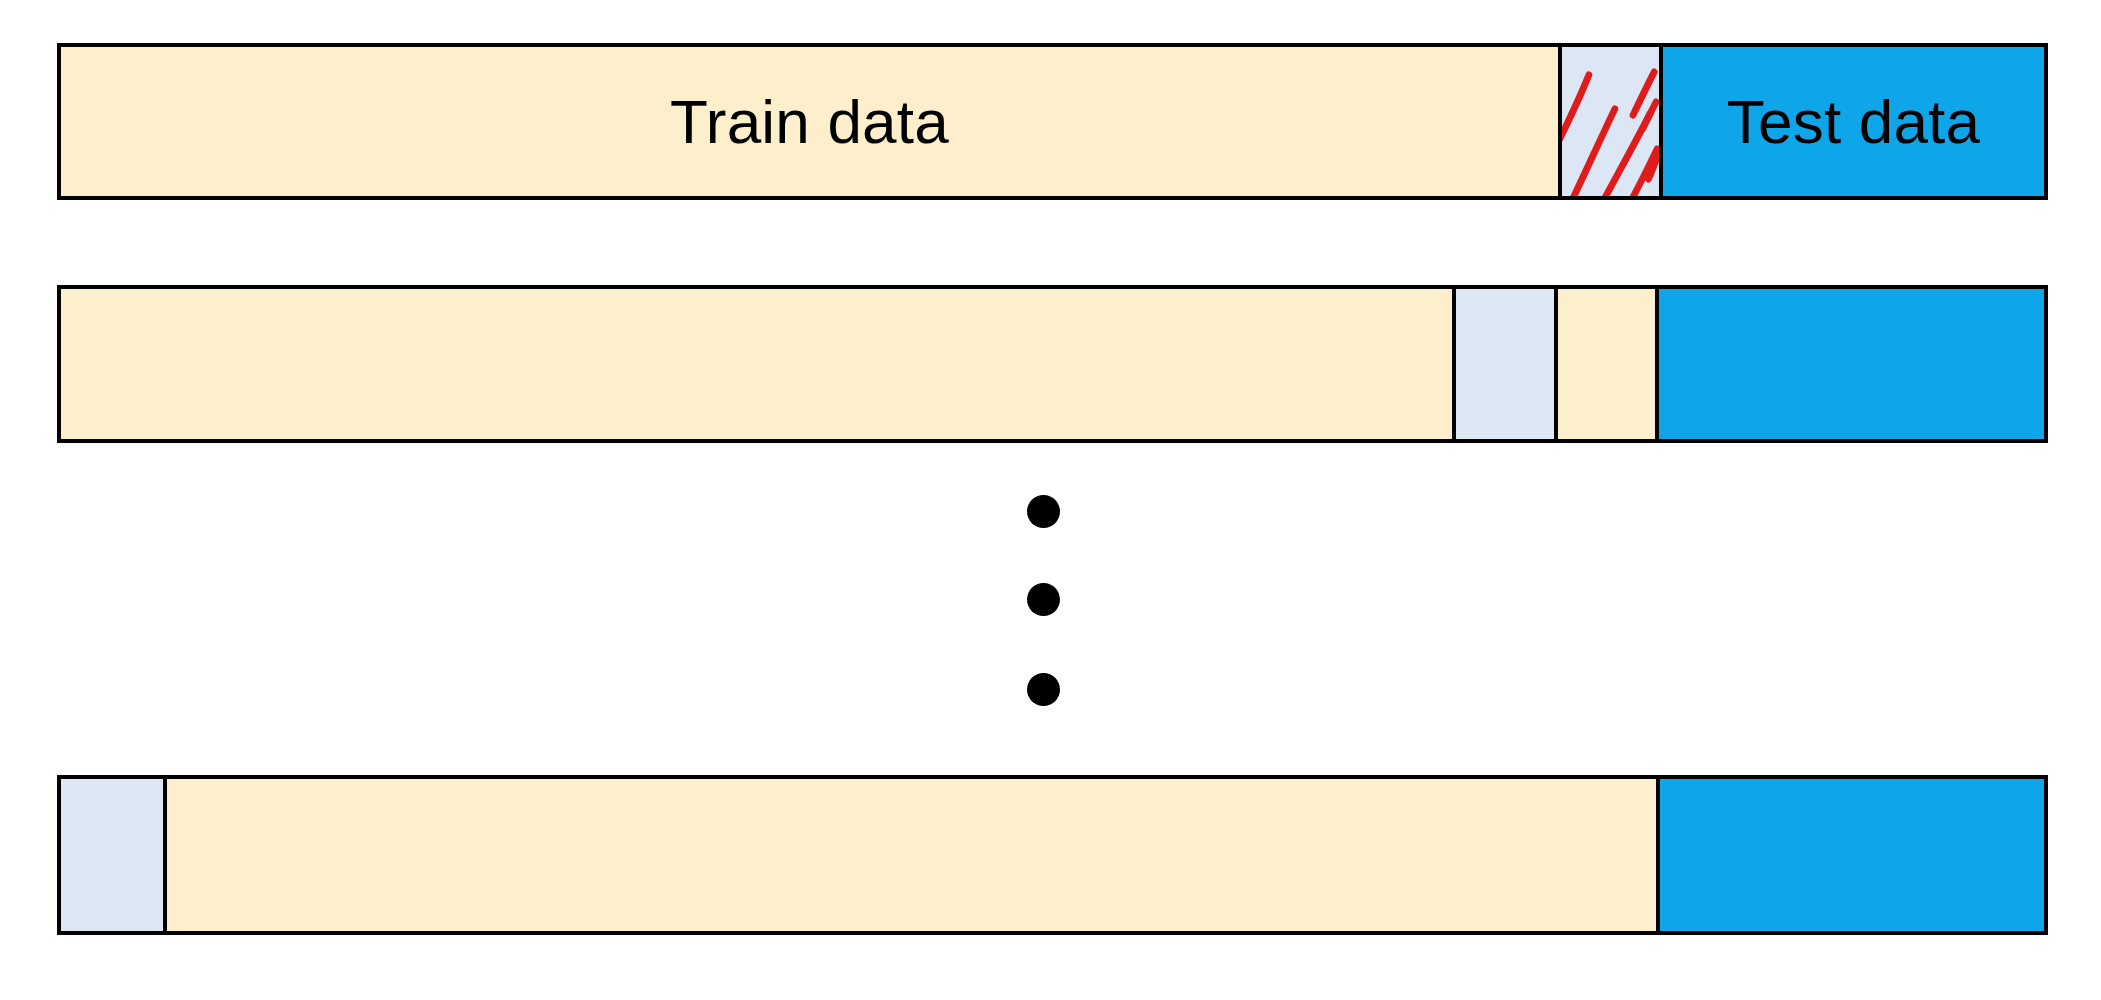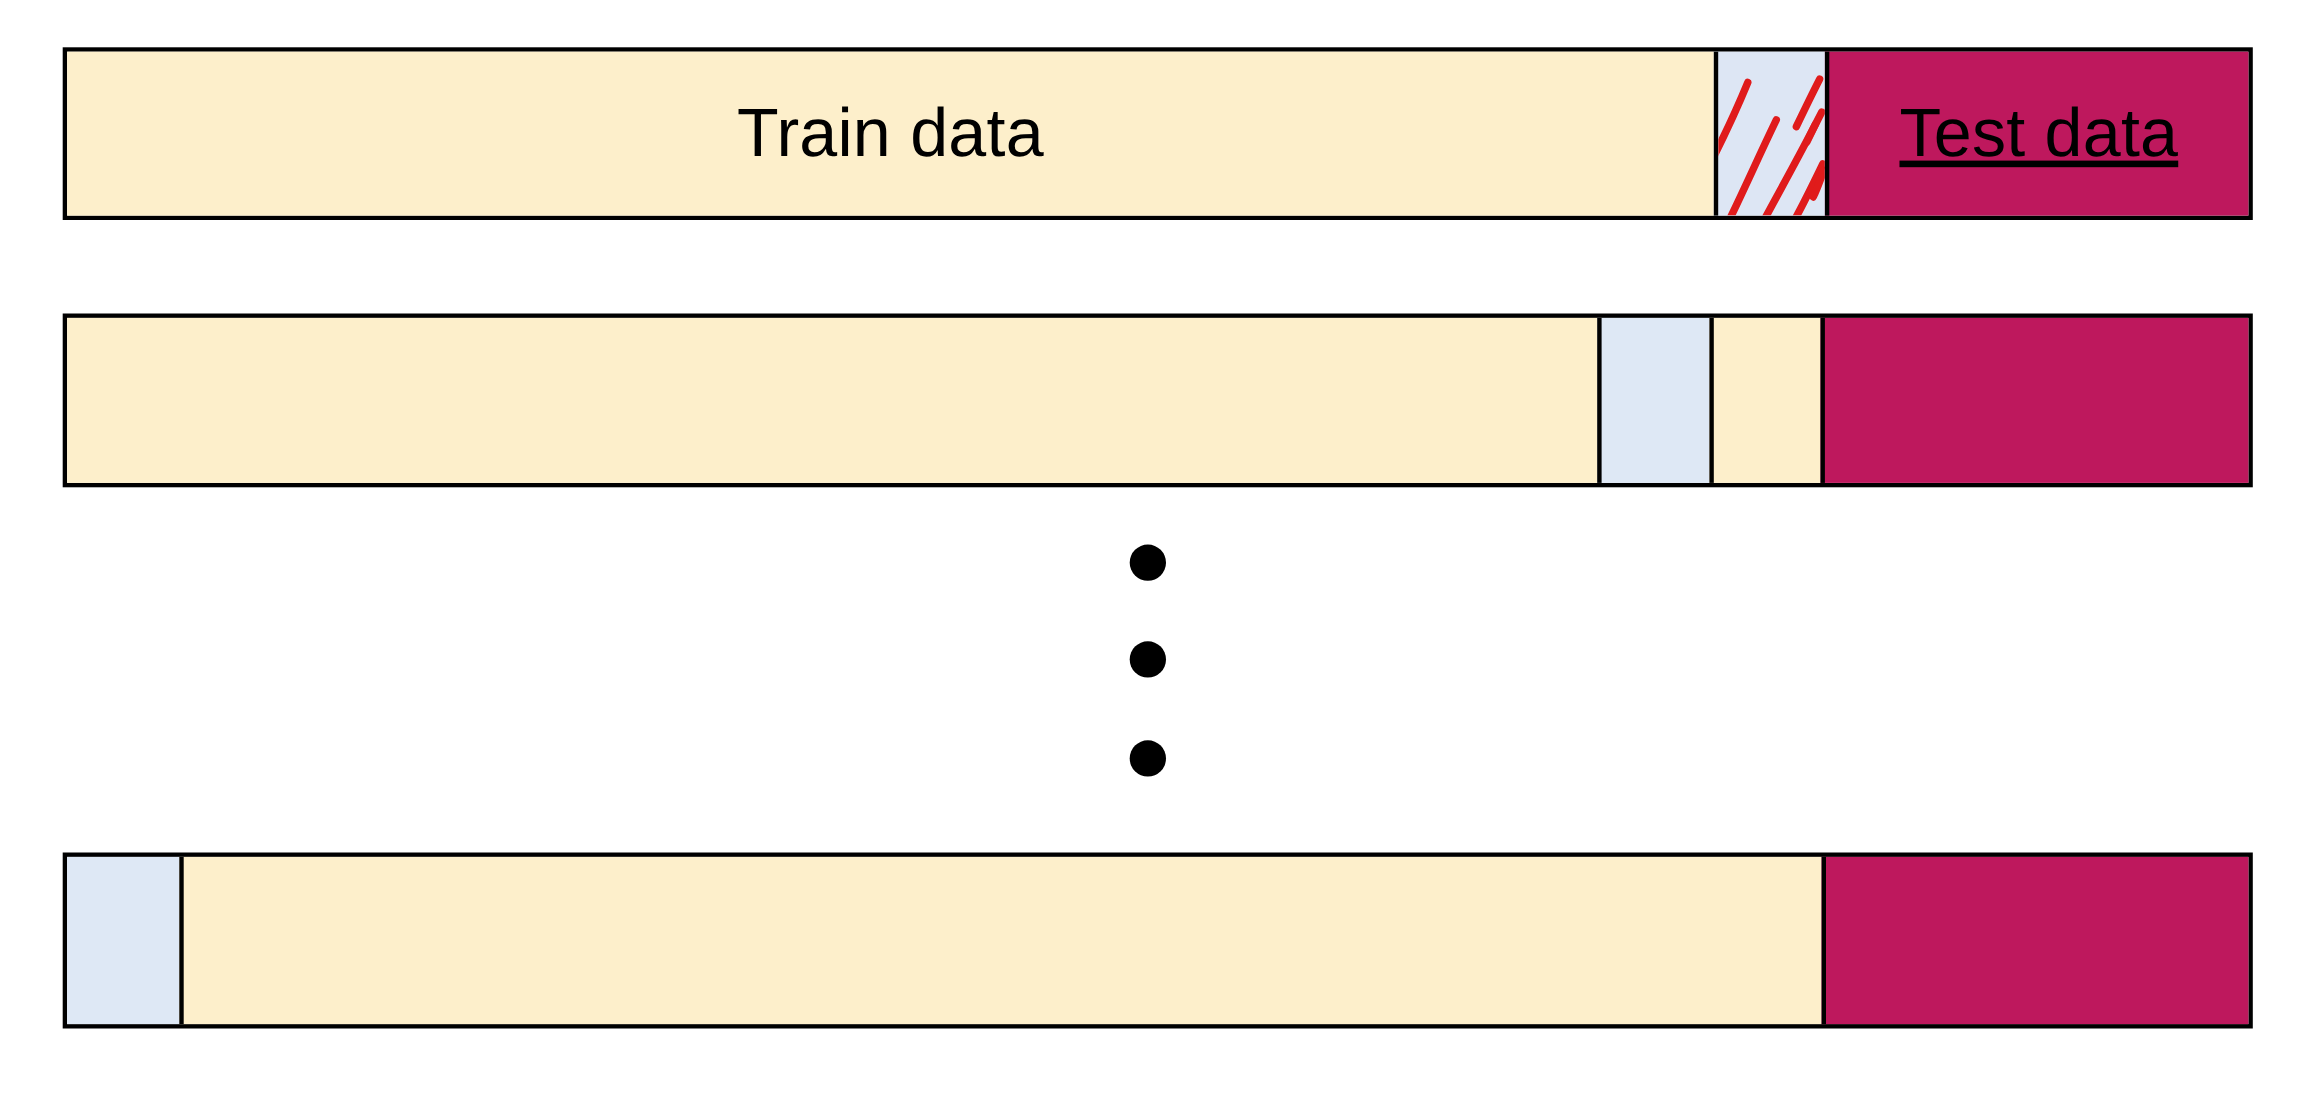--- a/index.html
+++ b/index.html
@@ -39,21 +39,21 @@
     align-items: center;
     justify-content: center;
     overflow: hidden;
   }
 
   .seg + .seg {
     border-left: 4px solid #000000;
   }
 
   .seg-train  { background: #fdefcb; }
-  .seg-test   { background: #be185d; text-decoration: underline; }
+  .seg-test   { background: #0ea5e9; }
   .seg-val    { background: #dee8f5; }
   .seg-hatch  { background: #dde6f4; }
 
   .seg-label {
     font-size: 62px;
     color: #000000;
     line-height: 1;
     white-space: nowrap;
     letter-spacing: 0.2px;
   }

